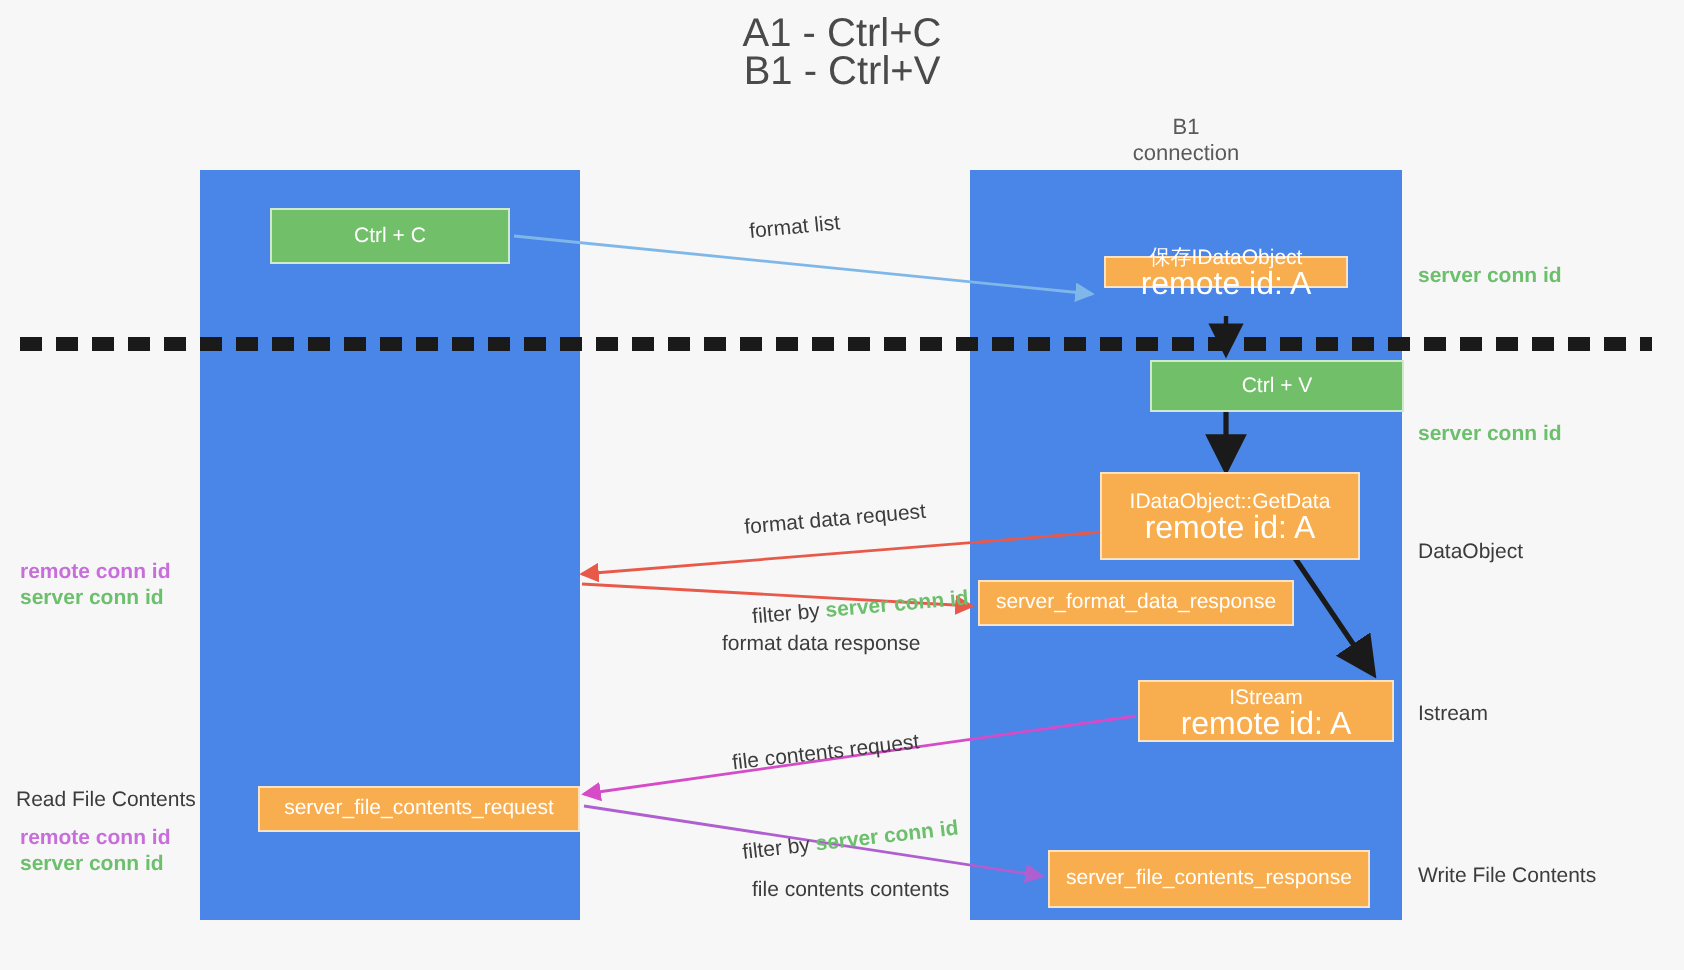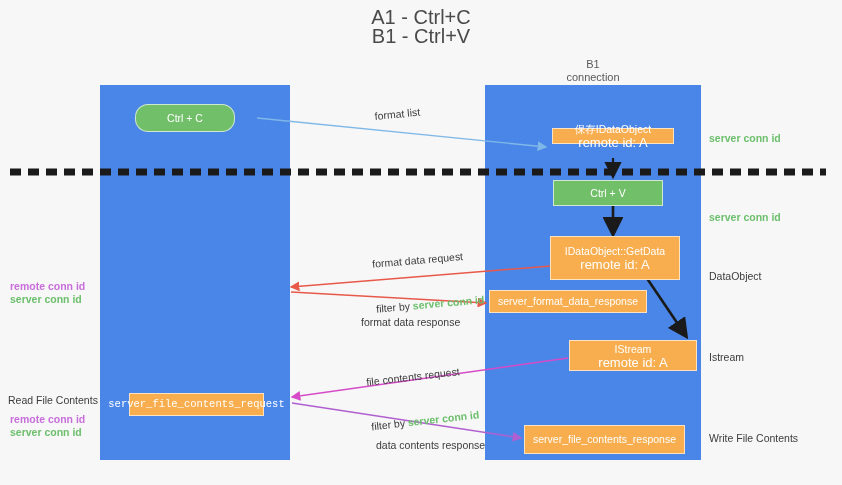--- a/index.html
+++ b/index.html
@@ -66,21 +66,21 @@
     color: #ffffff;
     font-size: 10.5px;
     line-height: 13px;
     text-align: center;
     border: 1px solid rgba(255,255,255,0.65);
     white-space: pre;
     z-index: 6;
   }
   .box.green  { background: #6aa84f; background: #72bf6a; }
   .box.orange { background: #f8ad4e; }
-  .box .l2 { font-size: 13px; }
+  .box .l2 { font-size: 16px; }
 
   
   .lbl {
     position: absolute;
     font-size: 10.5px;
     line-height: 14px;
     white-space: pre;
     z-index: 7;
   }
   .green-txt  { color: #6cbf6c; font-weight: bold; }
@@ -159,49 +159,49 @@
 
     <path d="M568,358 L292,397" stroke="#d64bc8" stroke-width="1.4" fill="none" marker-end="url(#ah-magenta)"></path>
 
     <path d="M292,403 L521,438" stroke="#b05fd0" stroke-width="1.4" fill="none" marker-end="url(#ah-purple)"></path>
   </svg>
 
   <svg id="dash" viewBox="0 0 842 485">
     <line x1="10" y1="172" x2="826" y2="172" stroke="#1a1a1a" stroke-width="7" stroke-dasharray="11 7"></line>
   </svg>
 
-  <div class="box green abs" style="left:135px; top:104px; width:100px; height:28px;border-radius:13px;">
+  <div class="box green abs" style="left:135px; top:104px; width:120px; height:28px;">
     <div>Ctrl + C</div>
   </div>
 
   <div class="box orange abs" style="left:552px; top:128px; width:122px; height:16px;">
     <div>保存IDataObject</div>
     <div class="l2">remote id: A</div>
   </div>
 
-  <div class="box green abs" style="left:553px; top:180px; width:110px; height:26px;">
+  <div class="box green abs" style="left:575px; top:180px; width:127px; height:26px;">
     <div>Ctrl + V</div>
   </div>
 
   <div class="box orange abs" style="left:550px; top:236px; width:130px; height:44px;">
     <div>IDataObject::GetData</div>
     <div class="l2">remote id: A</div>
   </div>
 
 
   <div class="box orange abs" style="left:489px; top:290px; width:158px; height:23px;">
     <div>server_format_data_response</div>
   </div>
 
   <div class="box orange abs" style="left:569px; top:340px; width:128px; height:31px;">
     <div>IStream</div>
     <div class="l2">remote id: A</div>
   </div>
 
-  <div class="box orange abs" style="left:129px; top:393px; width:135px; height:23px;font-family:Liberation Mono, monospace;">
+  <div class="box orange abs" style="left:129px; top:393px; width:161px; height:23px;">
     <div>server_file_contents_request</div>
   </div>
 
   <div class="box orange abs" style="left:524px; top:425px; width:161px; height:29px;">
     <div>server_file_contents_response</div>
   </div>
 
   <div class="msg dark-txt" style="left:374px; top:109px; transform: rotate(-5.5deg);">format list</div>
 
   <div class="msg" style="left:369px; top:227px; transform: rotate(-5deg);">
@@ -212,21 +212,21 @@
   <div class="msg" style="left:361px; top:285px; transform: rotate(0deg);">
     <div class="dark-txt">format data response</div>
   </div>
 
   <div class="msg" style="left:362px; top:345px; transform: rotate(-6.5deg);">
     <div class="dark-txt">file contents request</div>
     <div><span class="dark-txt">filter by </span><span class="green-txt">server conn id</span></div>
   </div>
 
   <div class="msg" style="left:376px; top:408px; transform: rotate(0deg);">
-    <div class="dark-txt">data contents response</div>
+    <div class="dark-txt">file contents contents</div>
     
   </div>
 
   <div class="lbl green-txt" style="left:709px; top:131px;">server conn id</div>
   <div class="lbl green-txt" style="left:709px; top:210px;">server conn id</div>
   <div class="lbl dark-txt" style="left:709px; top:245px;margin-top:24px;">DataObject</div>
   <div class="lbl dark-txt" style="left:709px; top:350px;">Istream</div>
   <div class="lbl dark-txt" style="left:709px; top:431px;">Write File Contents</div>
 
   <div class="lbl purple-txt" style="left:10px; top:279px;">remote conn id</div>

